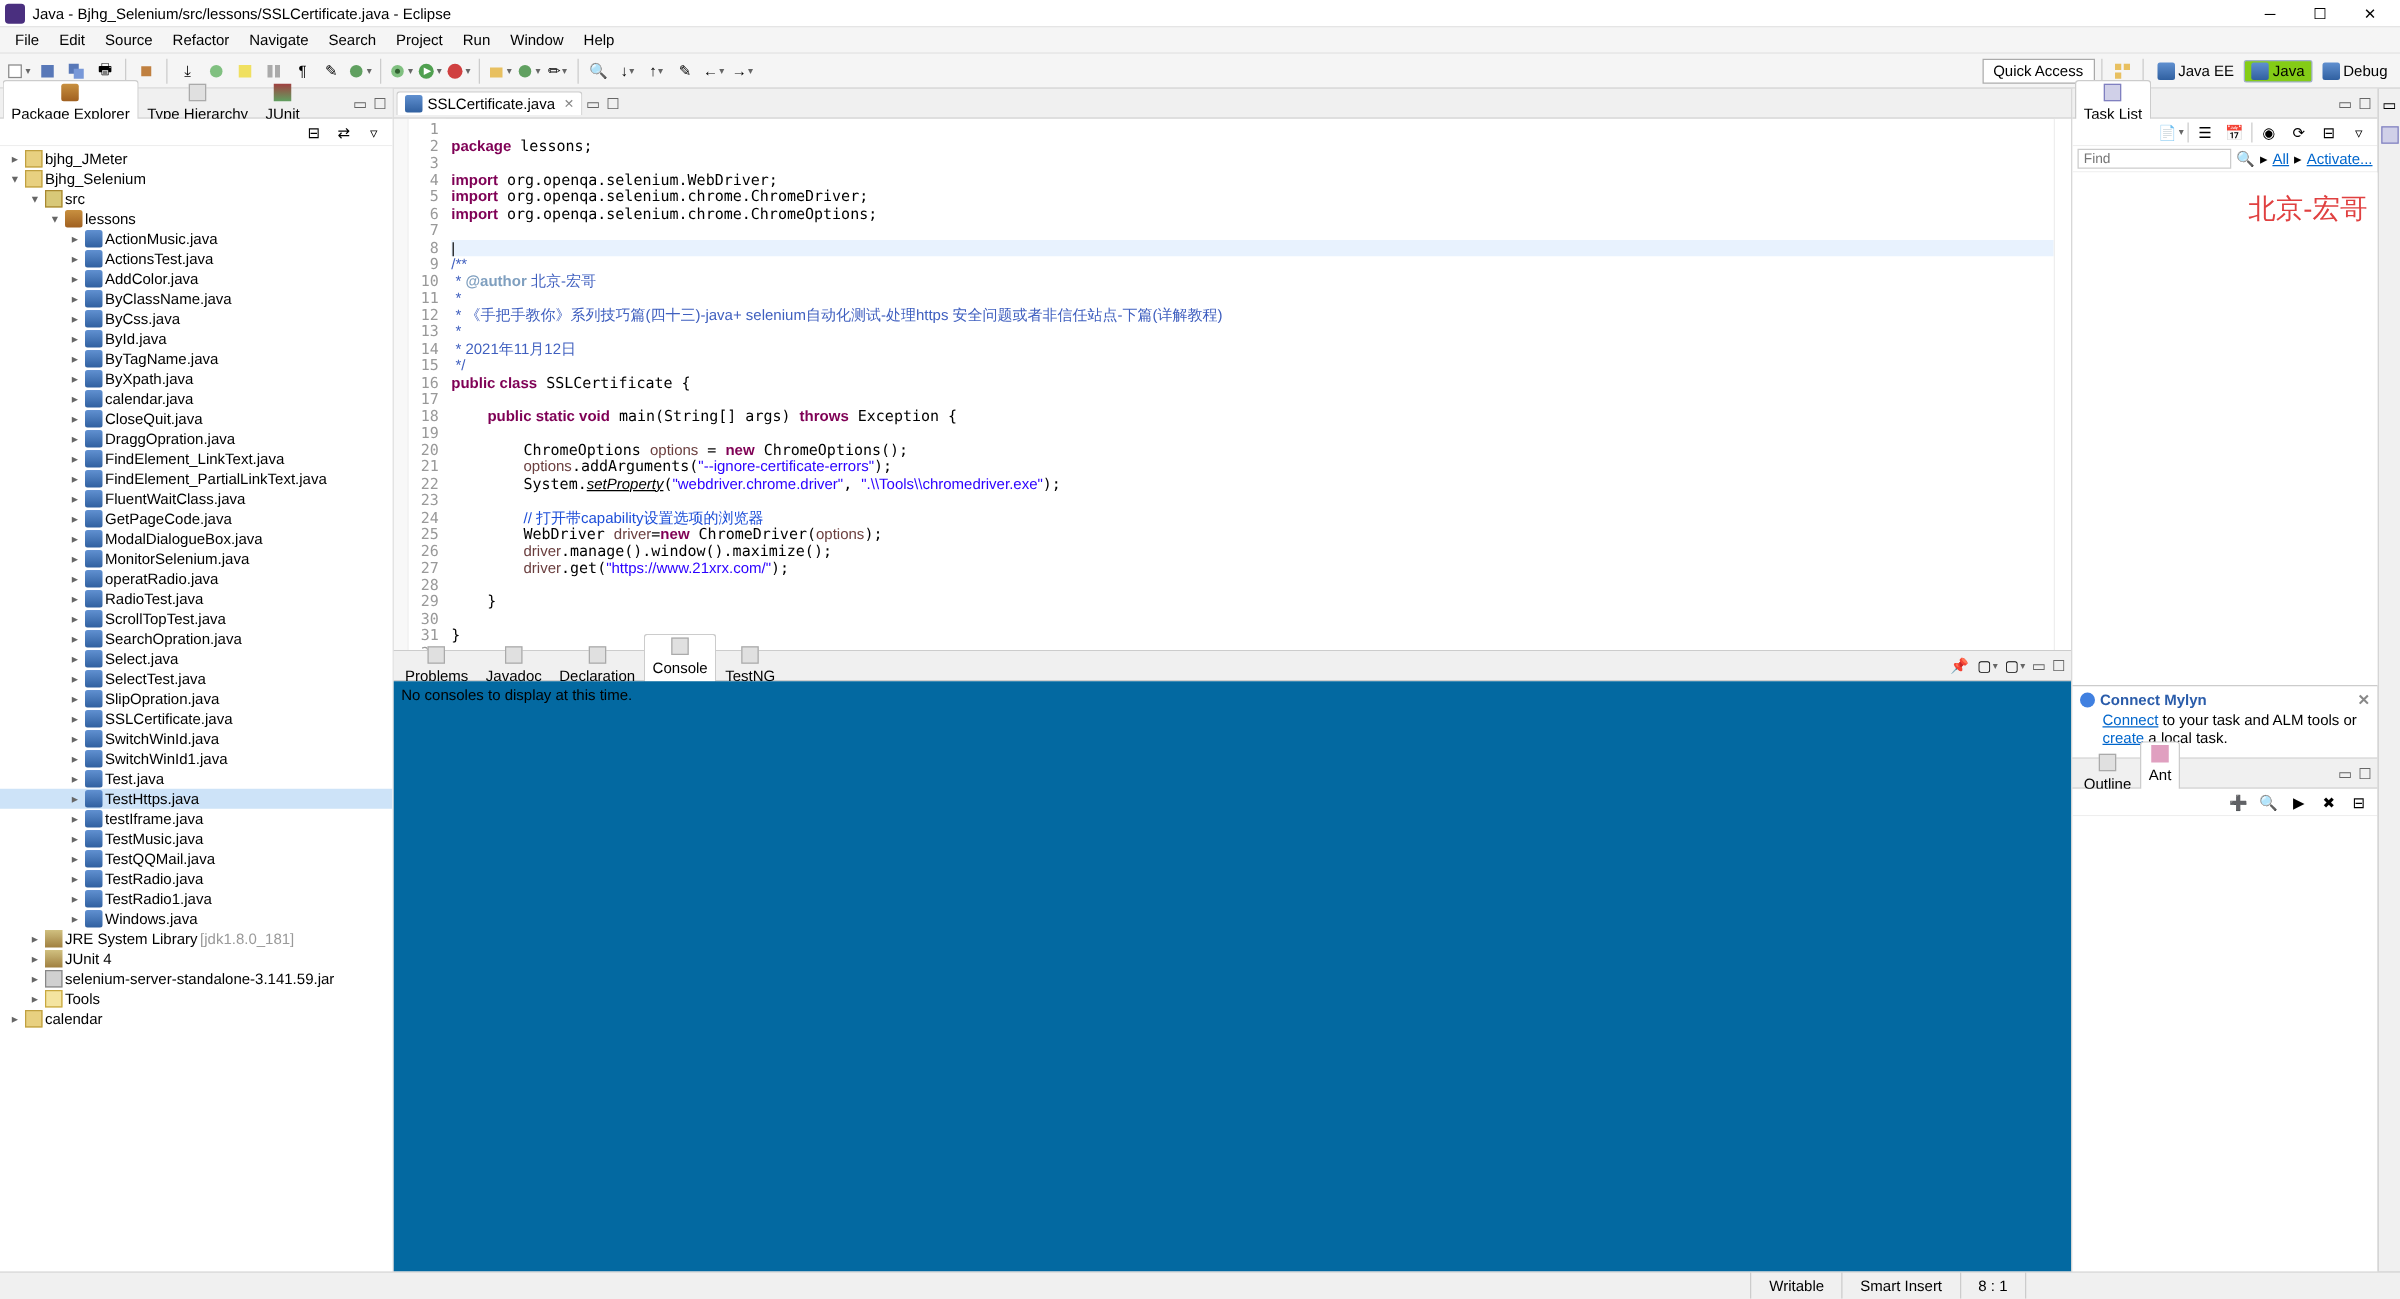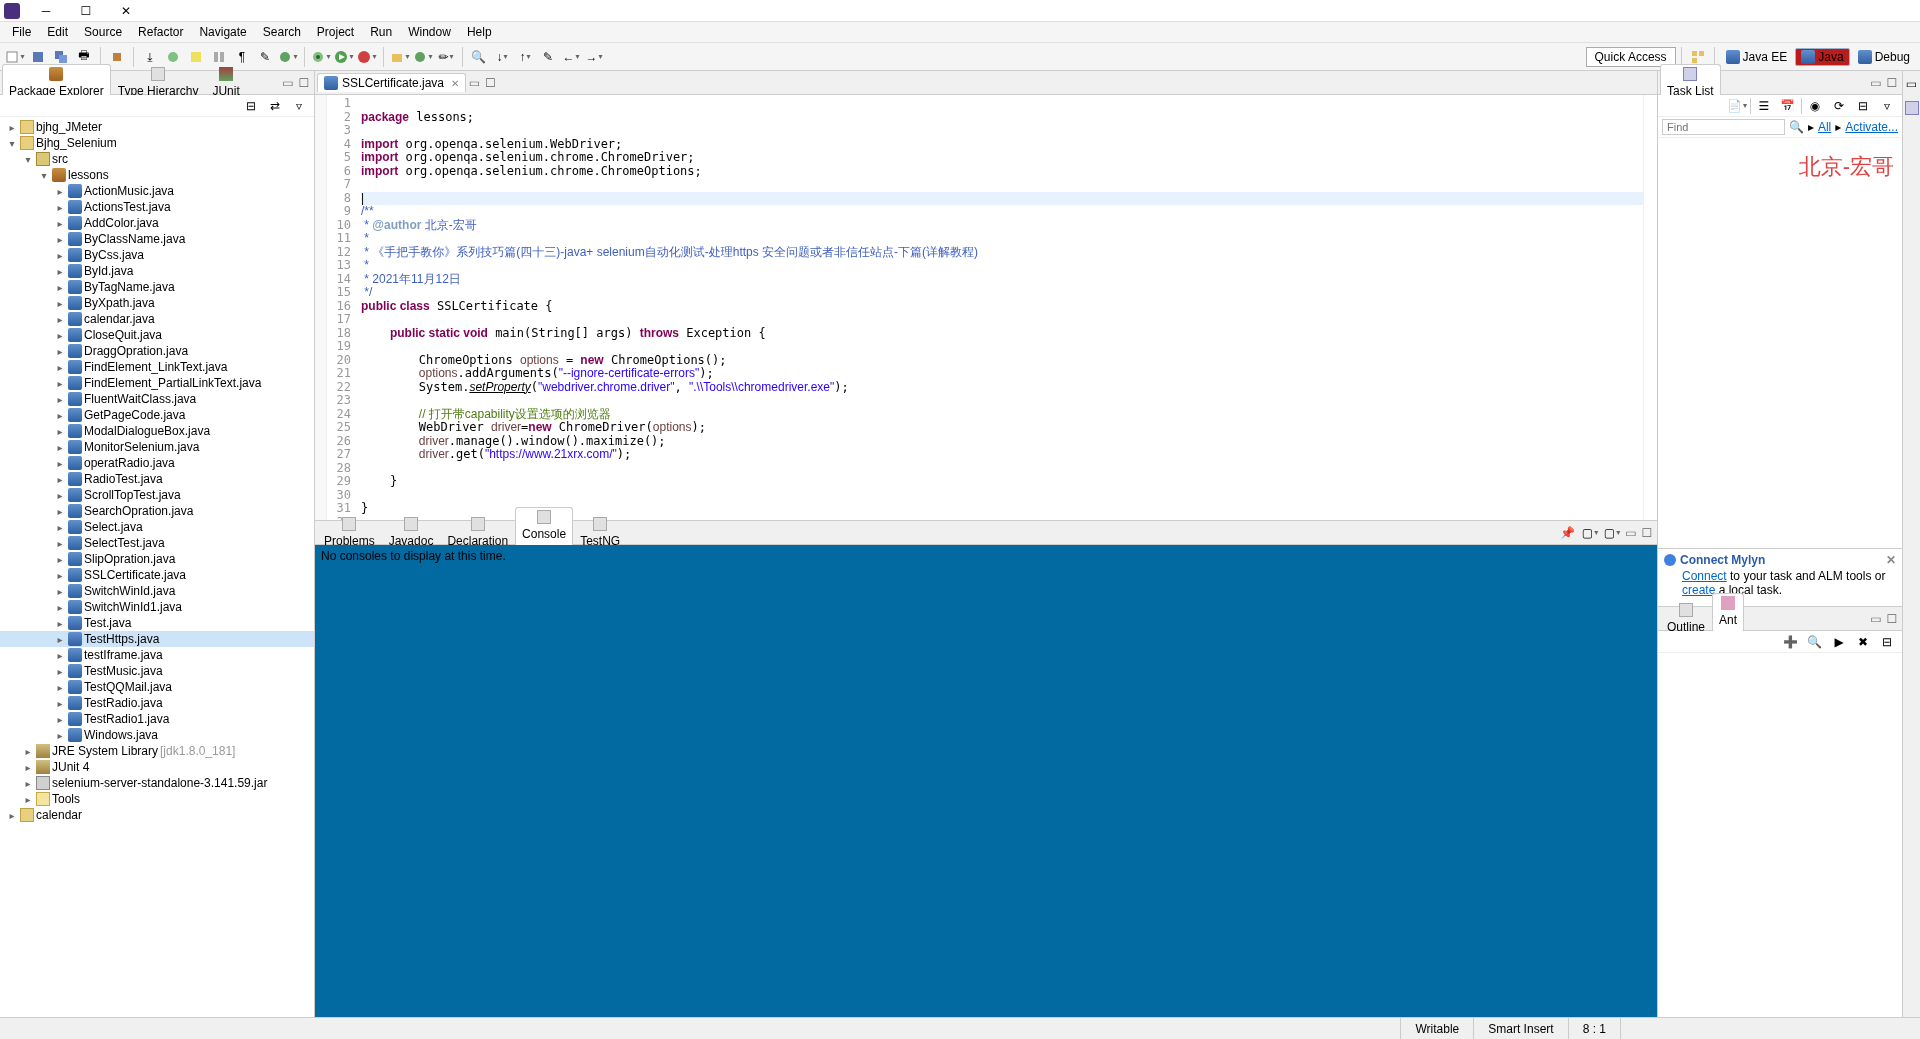--- a/index.html
+++ b/index.html
@@ -17,21 +17,21 @@
 
 
 .toolbar { height: 28px; background: #f5f5f5; display: flex; align-items: center; padding: 0 4px; border-bottom: 1px solid #ccc; gap: 1px; }
 .tb-btn { width: 22px; height: 22px; display: flex; align-items: center; justify-content: center; cursor: default; border-radius: 2px; }
 .tb-sep { width: 1px; height: 20px; background: #ccc; margin: 0 4px; }
 .tb-drop { display: flex; align-items: center; }
 .tb-drop::after { content: "▾"; font-size: 8px; color: #666; margin-left: 1px; }
 .toolbar .spacer { flex: 1; }
 .quick-access { border: 1px solid #aaa; padding: 2px 8px; background: #fff; }
 .persp-btn { display: flex; align-items: center; padding: 1px 5px; border: 1px solid transparent; gap: 3px; cursor: default; }
-.persp-btn.active { border: 1px solid #a0b0c8; background: #b91c1c; border-radius: 2px; }
+.persp-btn.active { border: 1px solid #a0b0c8; background: #84cc16; border-radius: 2px; }
 .persp-icon { width: 14px; height: 14px; }
 
 
 .workspace { display: flex; height: calc(1039px - 22px - 21px - 28px - 22px); }
 .left-col { width: 315px; display: flex; flex-direction: column; border-right: 1px solid #ccc; background: #fff; }
 .center-col { flex: 1; display: flex; flex-direction: column; }
 .right-col { width: 245px; display: flex; flex-direction: column; border-left: 1px solid #ccc; background: #fff; }
 .right-strip { width: 18px; background: #f0f0f0; border-left: 1px solid #ccc; display: flex; flex-direction: column; align-items: center; padding-top: 2px; gap: 2px; }
 
 
@@ -54,21 +54,21 @@
 
 
 .editor-tabs { height: 24px; background: #f0f0f0; display: flex; align-items: center; border-bottom: 1px solid #ccc; padding: 0 2px; }
 .editor-tab { display: flex; align-items: center; padding: 2px 3px 2px 6px; gap: 4px; background: #fff; border: 1px solid #ccc; border-bottom: none; border-radius: 3px 3px 0 0; }
 .editor-close { font-size: 10px; color: #888; padding: 0 3px; }
 .editor-body { flex: 1; display: flex; background: #fff; overflow: hidden; }
 .editor-marker { width: 12px; background: #f8f8f8; border-right: 1px solid #eee; }
 .gutter { width: 30px; background: #fff; color: #999; text-align: right; padding: 2px 6px 0 0; font-family: Consolas, monospace; font-size: 12px; line-height: 13.5px; }
 .code { flex: 1; padding: 2px 0 0 4px; font-family: Consolas, monospace; font-size: 12px; line-height: 13.5px; white-space: pre; }
 .code .kw { color: #7f0055; font-weight: bold; }
-.code .cm { color: #4d7c0f; }
+.code .cm { color: #1d4ed8; }
 .code .jd { color: #3f5fbf; }
 .code .jt { color: #7f9fbf; font-weight: bold; }
 .code .str { color: #2a00ff; }
 .code .fn { font-style: italic; text-decoration: underline; }
 .code .fld { color: #6a3e3e; }
 .code .hl { background: #e8f2fe; display: inline-block; width: 100%; }
 .overview { width: 14px; background: #fff; border-left: 1px solid #eee; }
 
 
 .console-area { height: 497px; border-top: 1px solid #ccc; display: flex; flex-direction: column; background: #fff; }
@@ -108,20 +108,21 @@
 .ico-ant { background: #e0a0c0; }
 .ico-out { background: #e0e0e0; border: 1px solid #aaa; }
 
 svg { display: block; }
 </style>
 </head>
 <body>
 
 <div class="title-bar">
   <div class="app-icon"></div>
+  <div class="title">Java - Bjhg_Selenium/src/lessons/SSLCertificate.java - Eclipse</div>
   <div class="win-btn">─</div>
   <div class="win-btn">☐</div>
   <div class="win-btn">✕</div>
 </div>
 
 <div class="menu-bar" id="menu-bar">
     <span>File</span>
     <span>Edit</span>
     <span>Source</span>
     <span>Refactor</span>

